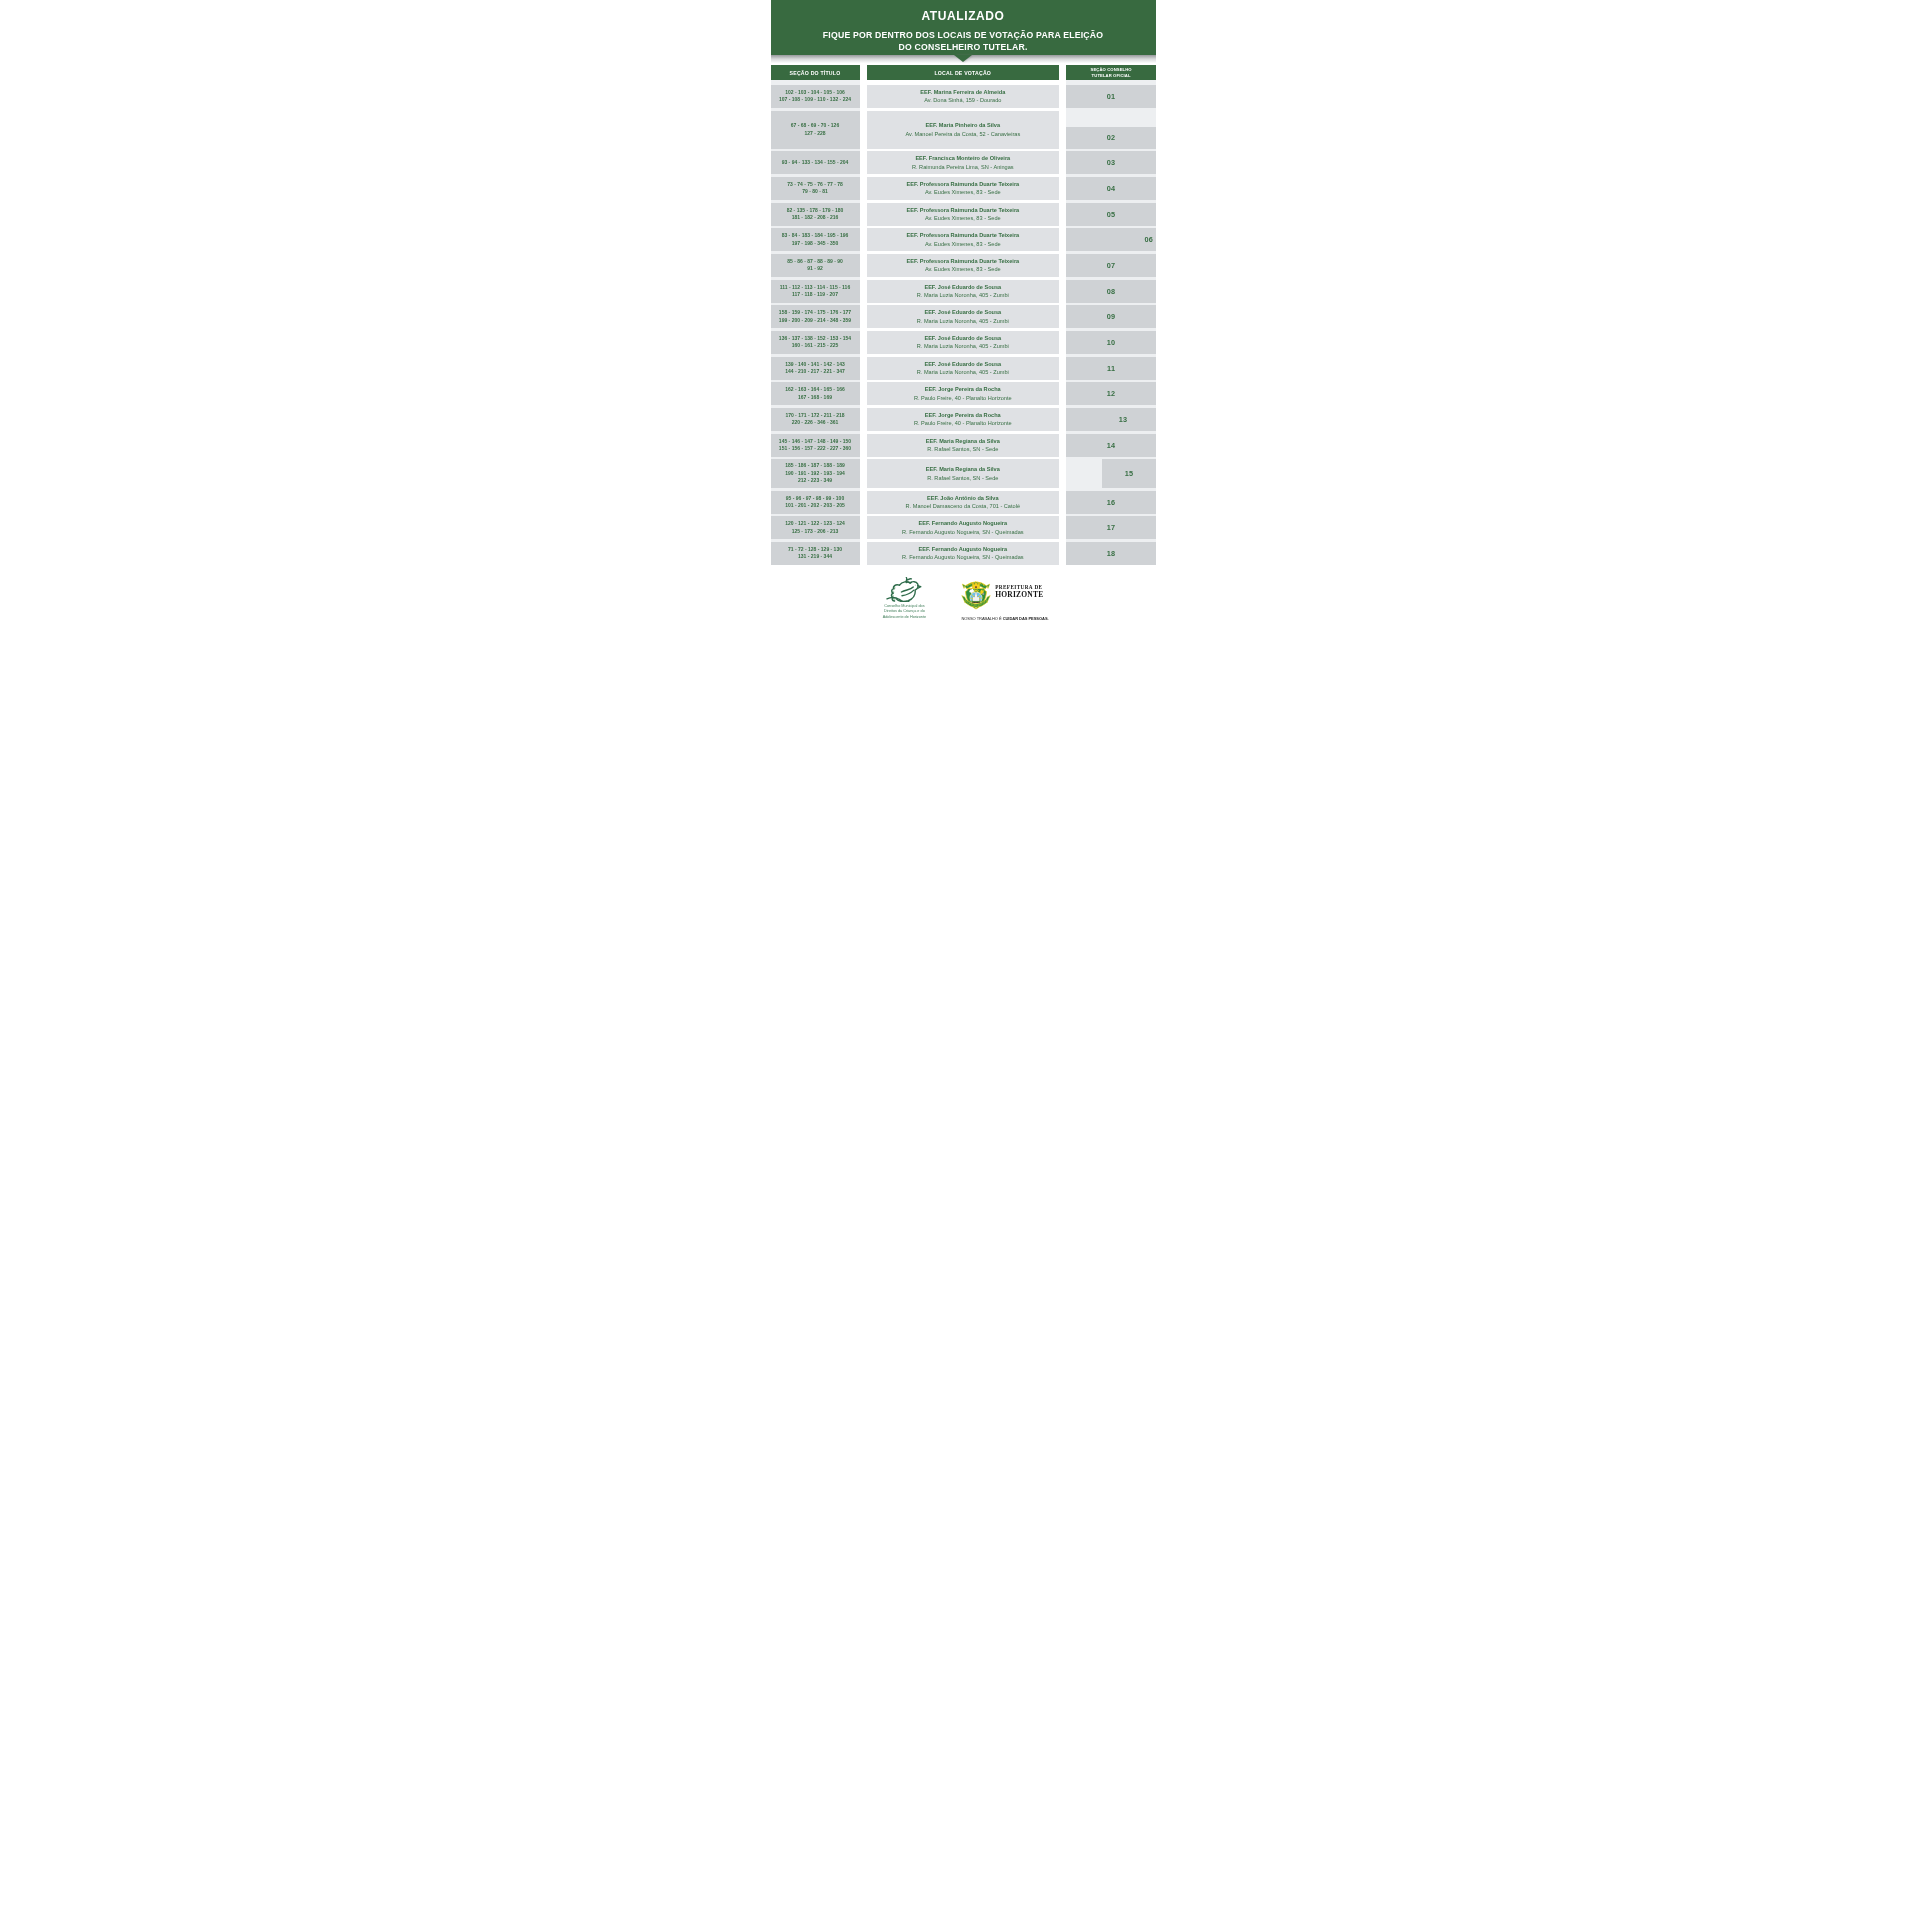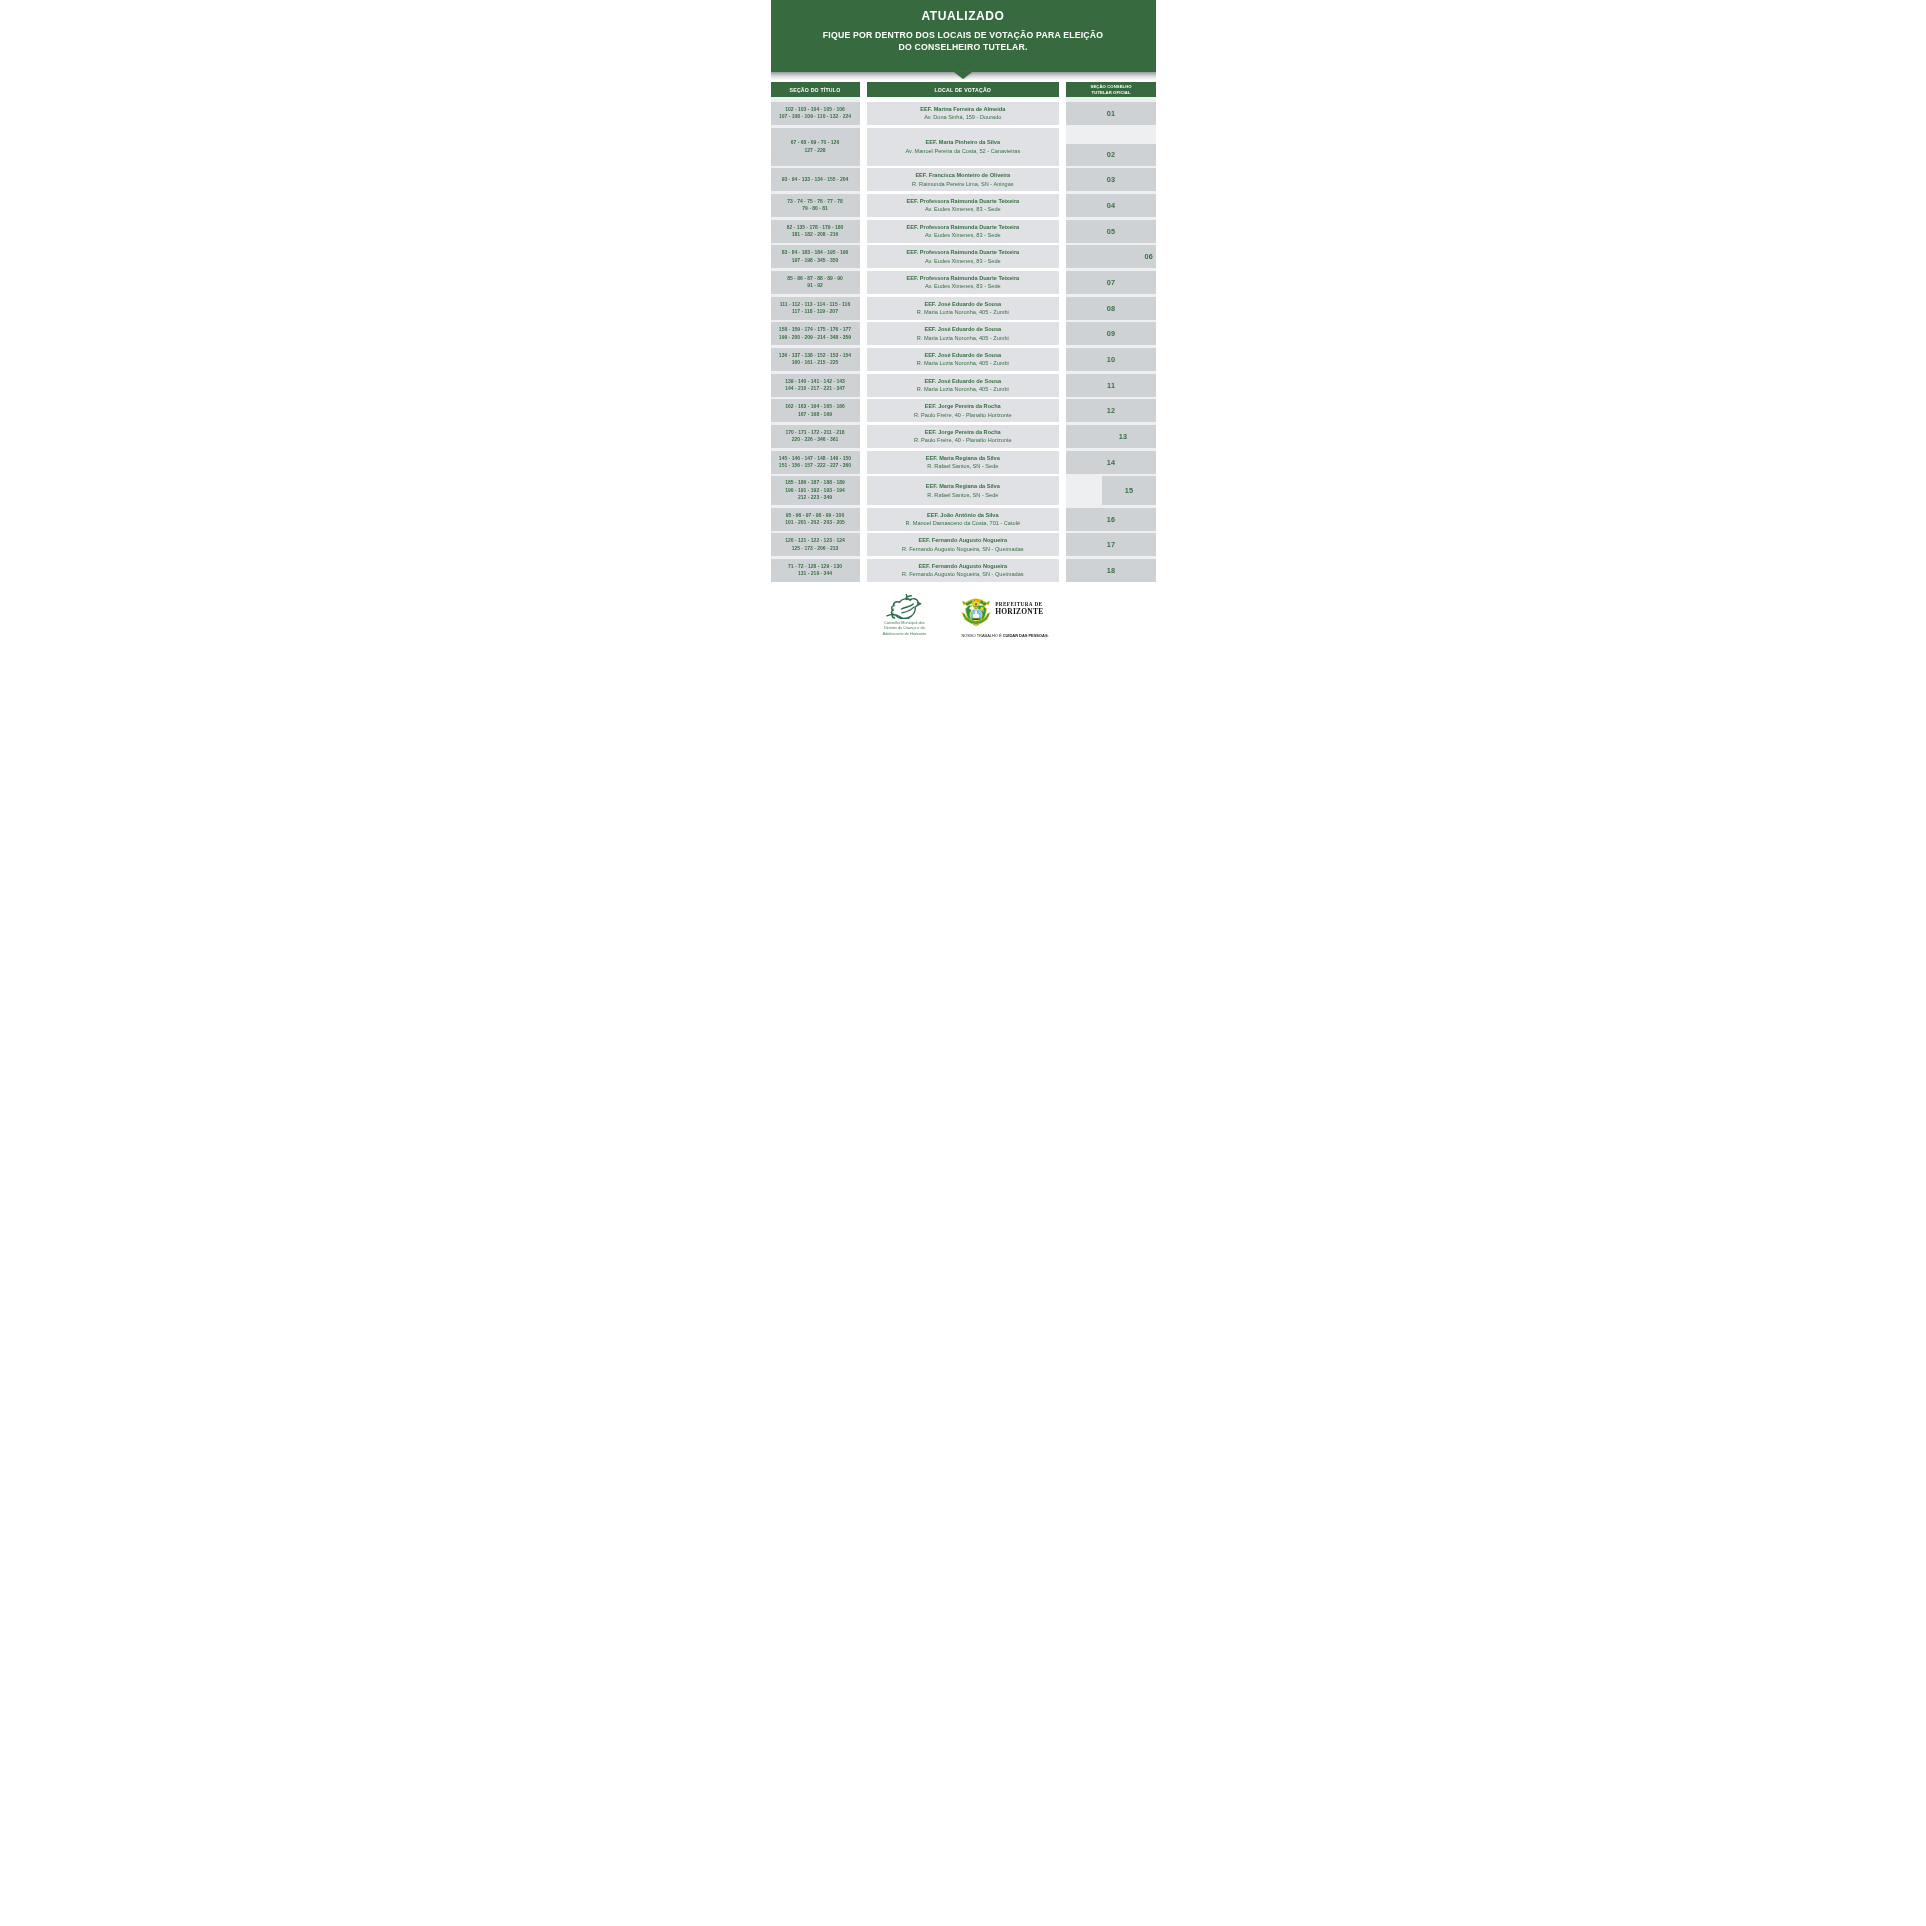--- a/index.html
+++ b/index.html
@@ -2,21 +2,21 @@
 <html lang="pt" style="font-size:6.2px"><head>
 <meta charset="utf-8">
 <style>
   * { box-sizing: border-box; }
   html, body { margin: 0; padding: 0; background: #ffffff; }
   body { font-family: "Liberation Sans", "DejaVu Sans", sans-serif; }
 
   .page { width: 385px; min-height: 596px; margin: 0 auto; background: #ffffff; position: relative; overflow: hidden; }
 
   
-  .hero { height: 72px; background: #386A40; color: #ffffff; text-align: center; padding-top: 9.2px; }
+  .hero { height: 55px; background: #386A40; color: #ffffff; text-align: center; padding-top: 9.2px; }
   .hero-title { font-size: 12px; font-weight: 700; letter-spacing: 0.6px; line-height: 14.6px; margin: 0 0 5px 0; }
   .hero-sub { font-size: 8.7px; font-weight: 700; letter-spacing: 0.2px; line-height: 12.7px; margin: 0; }
 
   .shadow-band { position: relative; height: 8.5px; background: linear-gradient(to bottom, #97999c 0%, #d8dadb 45%, #ffffff 92%); }
   .hero-arrow { position: absolute; top: 0; left: 50%; transform: translateX(-50%); width: 0; height: 0;
     border-left: 9.2px solid transparent; border-right: 9.2px solid transparent; border-top: 7.7px solid #386A40;
     filter: drop-shadow(1.5px 0.4px 0.8px rgba(110,114,116,0.45)); }
 
   
   .table { margin: 1.5px 0 0 0; display: grid; grid-template-columns: 89px 7.3px 192px 7.3px 90px; row-gap: 2.7px; }

